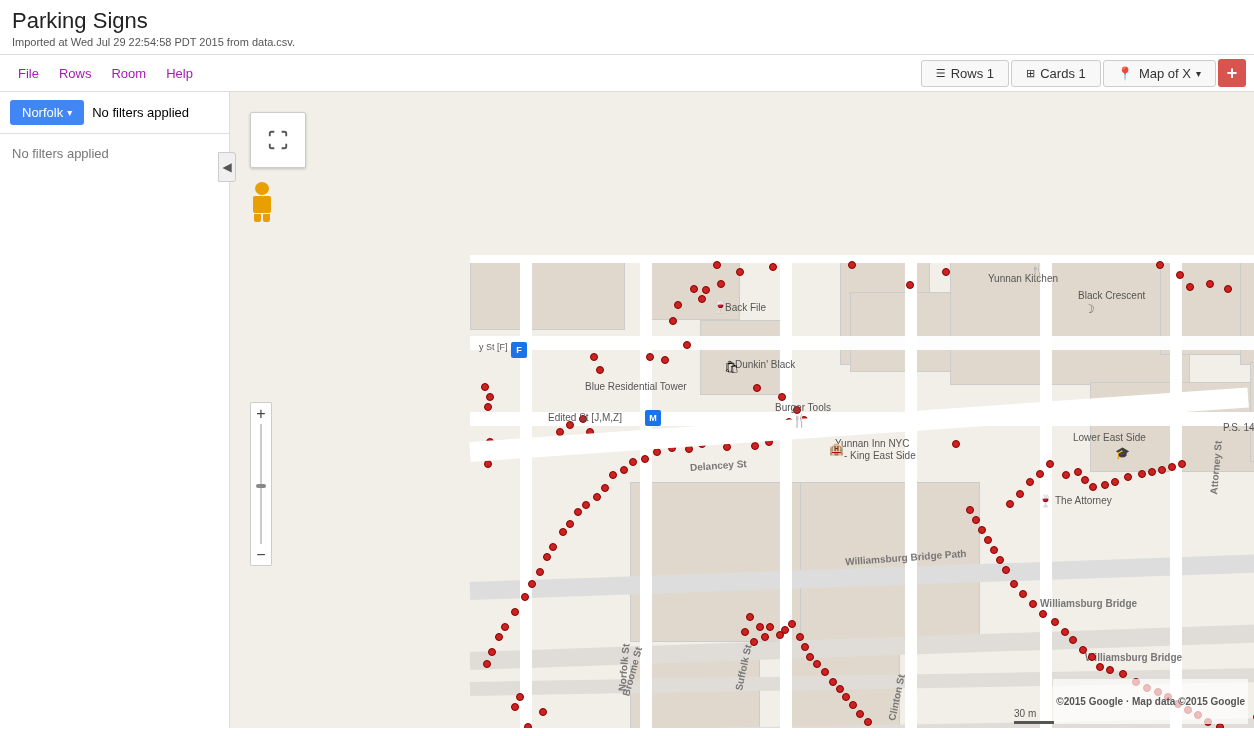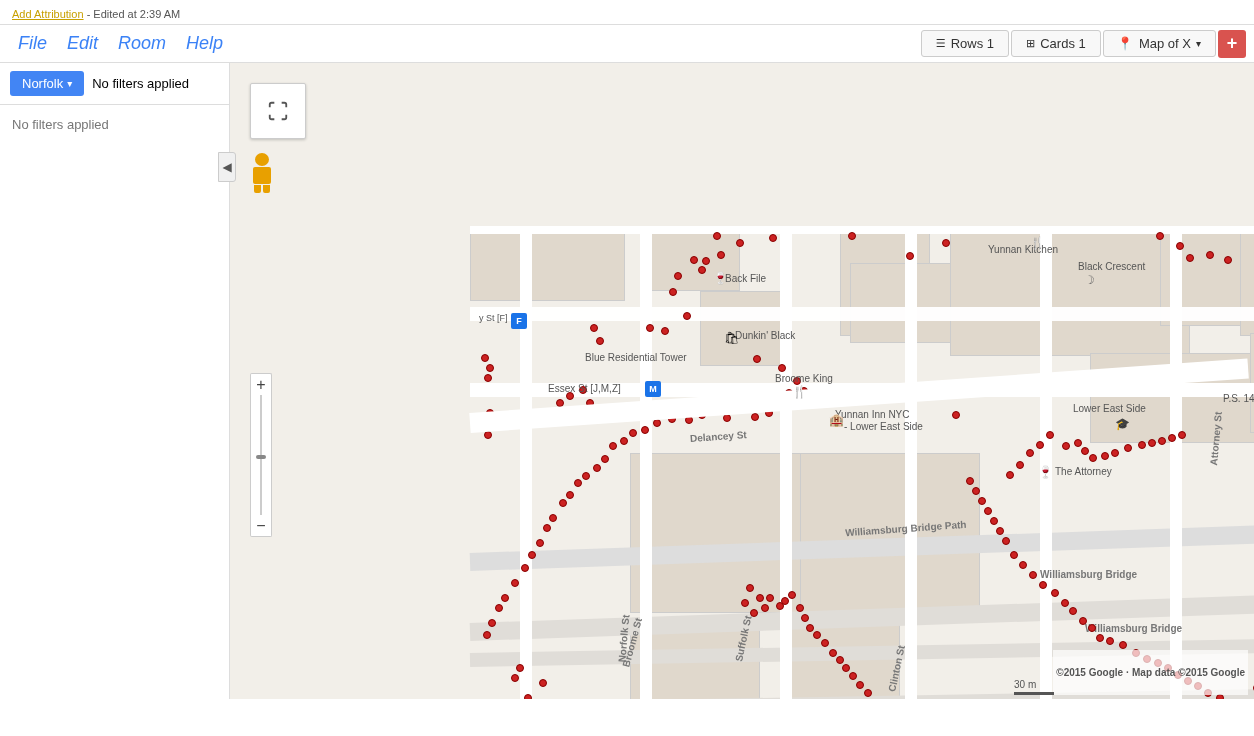--- a/index.html
+++ b/index.html
@@ -39,24 +39,23 @@
       display: flex;
       align-items: center;
       border-bottom: 1px solid #ddd;
       padding: 4px 8px;
       gap: 0;
     }
 
     .menu-item {
       padding: 4px 10px;
       cursor: pointer;
-      font-size: 18px;
-      color: #3b82f6;
+      font-size: 13px;
+      color: #a21caf;
       border-radius: 3px;
-      font-style: italic;
     }
 
     .tab-btn {
       display: flex;
       align-items: center;
       gap: 5px;
       padding: 5px 14px;
       border: 1px solid #ccc;
       border-radius: 3px;
       cursor: pointer;
@@ -341,30 +340,27 @@
     .poi-icon {
       position: absolute;
       font-size: 12px;
       z-index: 5;
     }
   </style>
 </head>
 <body>
 
 <div id="header">
-  <div id="attribution-row">
-    <span id="add-attribution">Add Attribution</span>
-    <span> - </span>
-    <span>Edited at 2:39 AM</span>
-  </div>
+  <div id="title">Parking Signs</div>
+  <div id="subtitle">Imported at Wed Jul 29 22:54:58 PDT 2015 from data.csv.</div>
 </div>
 
 <div id="toolbar">
   <span class="menu-item">File</span>
-  <span class="menu-item">Edit</span>
+  <span class="menu-item">Rows</span>
   <span class="menu-item">Room</span>
   <span class="menu-item">Help</span>
 
   <div style="flex:1"></div>
 
   <button class="tab-btn">
     <span style="font-size:11px;">☰</span>
     <span>Rows 1</span>
   </button>
 
@@ -434,24 +430,24 @@
     <div class="street" style="left:550px;top:163px;width:12px;height:573px;"></div>
     <div class="street" style="left:675px;top:163px;width:12px;height:573px;"></div>
     <div class="street" style="left:810px;top:163px;width:12px;height:573px;"></div>
     <div class="street" style="left:940px;top:163px;width:12px;height:573px;"></div>
 
     <div class="poi-label" style="left:495px;top:210px;">Back File</div>
     <div class="poi-icon" style="left:483px;top:208px;color:#c8a000;">🍷</div>
     <div class="poi-label" style="left:505px;top:267px;">Dunkin' Black</div>
     <div class="poi-icon" style="left:494px;top:268px;">🛍</div>
     <div class="poi-label" style="left:355px;top:289px;">Blue Residential Tower</div>
-    <div class="poi-label" style="left:545px;top:310px;">Broome King</div>
+    <div class="poi-label" style="left:545px;top:310px;">Burger Tools</div>
     <div class="poi-icon" style="left:562px;top:322px;color:#888;">🍴</div>
     <div class="poi-label" style="left:605px;top:346px;">Yunnan Inn NYC</div>
-    <div class="poi-label" style="left:614px;top:358px;">- Lower East Side</div>
+    <div class="poi-label" style="left:614px;top:358px;">- King East Side</div>
     <div class="poi-icon" style="left:599px;top:350px;">🏨</div>
     <div class="poi-label" style="left:843px;top:340px;">Lower East Side</div>
     <div class="poi-icon" style="left:885px;top:354px;">🎓</div>
     <div class="poi-label" style="left:993px;top:330px;">P.S. 142 Amalia Castro</div>
     <div class="poi-label" style="left:825px;top:403px;">The Attorney</div>
     <div class="poi-icon" style="left:808px;top:402px;color:#c8a000;">🍷</div>
     <div class="poi-label" style="left:758px;top:181px;">Yunnan Kitchen</div>
     <div class="poi-icon" style="left:800px;top:173px;color:#888;">🍴</div>
     <div class="poi-label" style="left:848px;top:198px;">Black Crescent</div>
     <div class="poi-icon" style="left:854px;top:210px;color:#666;">☽</div>
@@ -460,21 +456,21 @@
     <div class="street-label" style="left:615px;top:460px;transform:rotate(-4deg);">Williamsburg Bridge Path</div>
     <div class="street-label" style="left:810px;top:506px;">Williamsburg Bridge</div>
     <div class="street-label" style="left:855px;top:560px;">Williamsburg Bridge</div>
 
     <div class="street-label" style="left:370px;top:570px;transform:rotate(-85deg);">Norfolk St</div>
     <div class="street-label" style="left:377px;top:574px;transform:rotate(-75deg);">Broome St</div>
     <div class="street-label" style="left:490px;top:570px;transform:rotate(-78deg);">Suffolk St</div>
     <div class="street-label" style="left:643px;top:600px;transform:rotate(-78deg);">Clinton St</div>
     <div class="street-label" style="left:959px;top:370px;transform:rotate(-85deg);">Attorney St</div>
 
-    <div class="poi-label" style="left:318px;top:320px;">Essex St [J,M,Z]</div>
+    <div class="poi-label" style="left:318px;top:320px;">Edited St [J,M,Z]</div>
     <div class="subway-icon" style="left:415px;top:318px;">M</div>
 
     <div class="subway-icon" style="left:281px;top:250px;">F</div>
     <div class="poi-label" style="left:249px;top:250px;font-size:9px;">y St [F]</div>
 
     <div class="map-controls">
       <div class="map-fullscreen">
         <svg width="22" height="22" viewBox="0 0 24 24" fill="none" stroke="#555" stroke-width="2">
           <path d="M8 3H5a2 2 0 0 0-2 2v3m18 0V5a2 2 0 0 0-2-2h-3m0 18h3a2 2 0 0 0 2-2v-3M3 16v3a2 2 0 0 0 2 2h3"></path>
         </svg>

